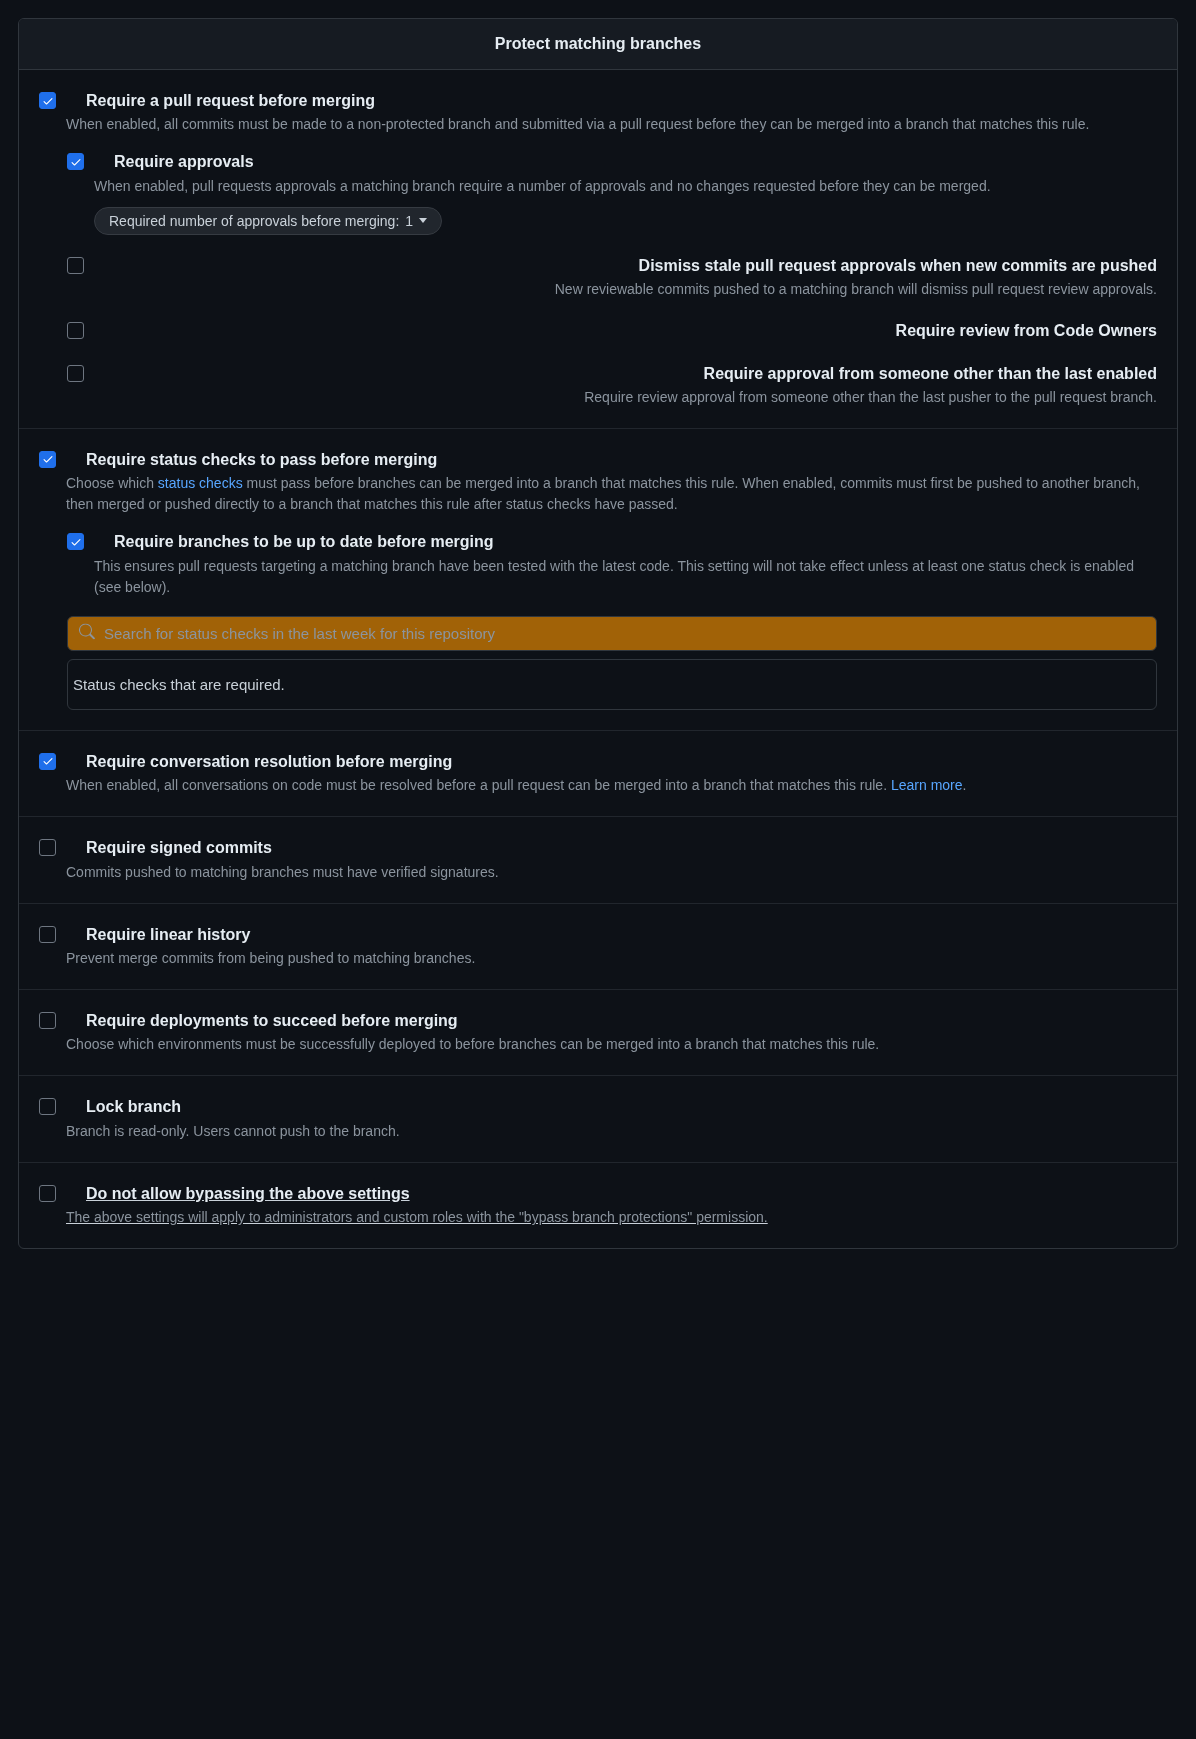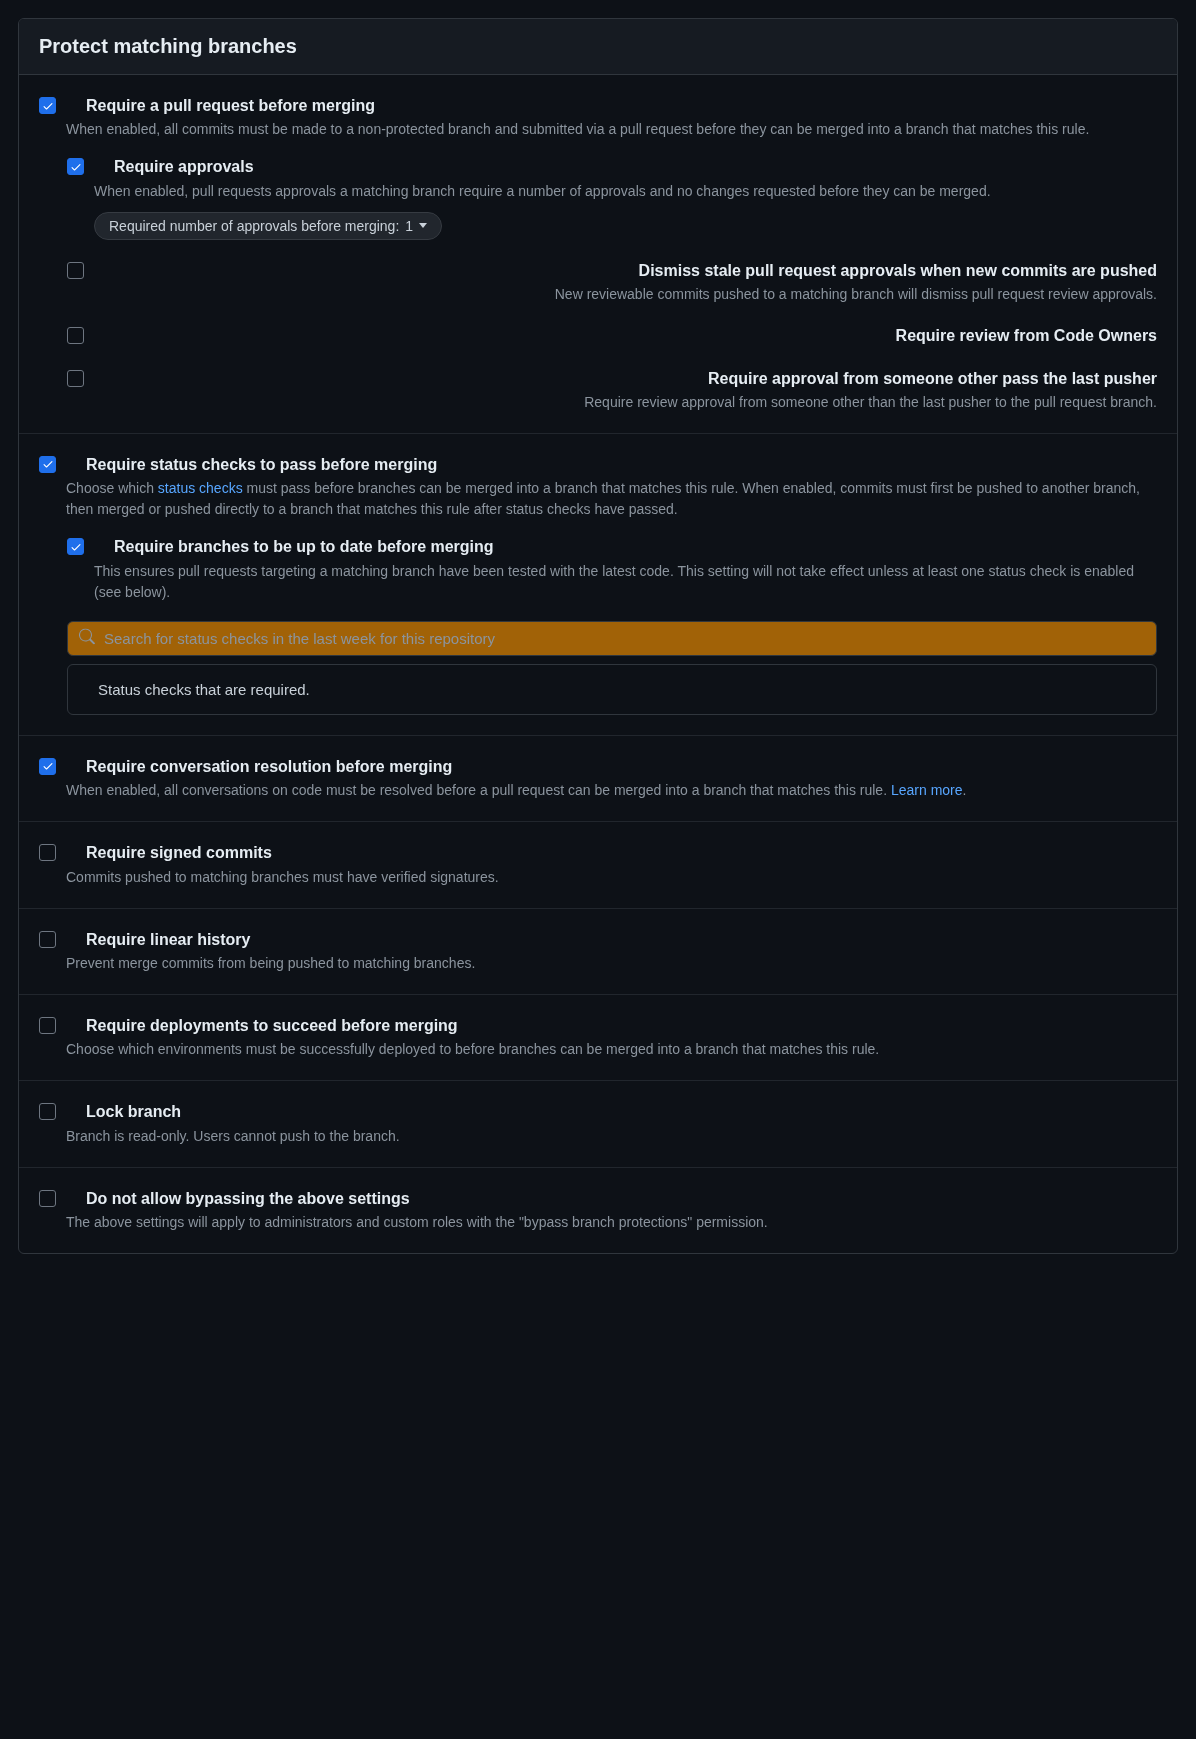--- a/index.html
+++ b/index.html
@@ -14,28 +14,29 @@
     border: 1px solid #30363d;
     border-radius: 6px;
     overflow: hidden;
     max-width: 1160px;
   }
   .panel-header {
     padding: 16px 20px;
     background: #161b22;
     border-bottom: 1px solid #30363d;
     font-weight: 600;
-    font-size: 20px;
+    font-size: 16px;
     color: #e6edf3;
+    text-align: center;
   }
   .section {
     padding: 20px 20px 20px 20px;
     border-bottom: 1px solid #21262d;
   }
-  .section:last-child { border-bottom: none; }
+  .section:last-child { border-bottom: none; text-decoration: underline; }
   .row { display: flex; align-items: flex-start; gap: 10px; }
   .row-body { flex: 1; }
   .checkbox {
     width: 17px; height: 17px;
     border: 1px solid #6e7681;
     border-radius: 3px;
     background: #0d1117;
     display: inline-flex;
     align-items: center;
     justify-content: center;
@@ -104,21 +105,21 @@
     border-radius: 6px;
     padding: 8px 12px 8px 36px;
     color: #c9d1d9;
     font-size: 15px;
   }
   .search-input::placeholder { color: #8b949e; }
   .req-box {
     margin-top: 8px;
     border: 1px solid #30363d;
     border-radius: 6px;
-    padding: 16px 30px;
+    padding: 16px 5px;
     color: #c9d1d9;
     font-size: 15px;
   }
 </style>
 </head>
 <body>
 
 <div class="panel">
   <div class="panel-header">Protect matching branches</div>
 
@@ -160,21 +161,21 @@
       </div>
       <div class="row">
         <span class="checkbox"></span>
         <div class="row-body">
           <div class="title">Require review from Code Owners</div>
         </div>
       </div>
       <div class="row">
         <span class="checkbox"></span>
         <div class="row-body">
-          <div class="title">Require approval from someone other pass the last pusher</div>
+          <div class="title">Require approval from someone other than the last enabled</div>
           <div class="desc">Require review approval from someone other than the last pusher to the pull request branch.</div>
         </div>
       </div>
     </div>
   </div>
 
   <div class="section">
     <div class="row">
       <span class="checkbox checked">
           <svg viewBox="0 0 16 16">

